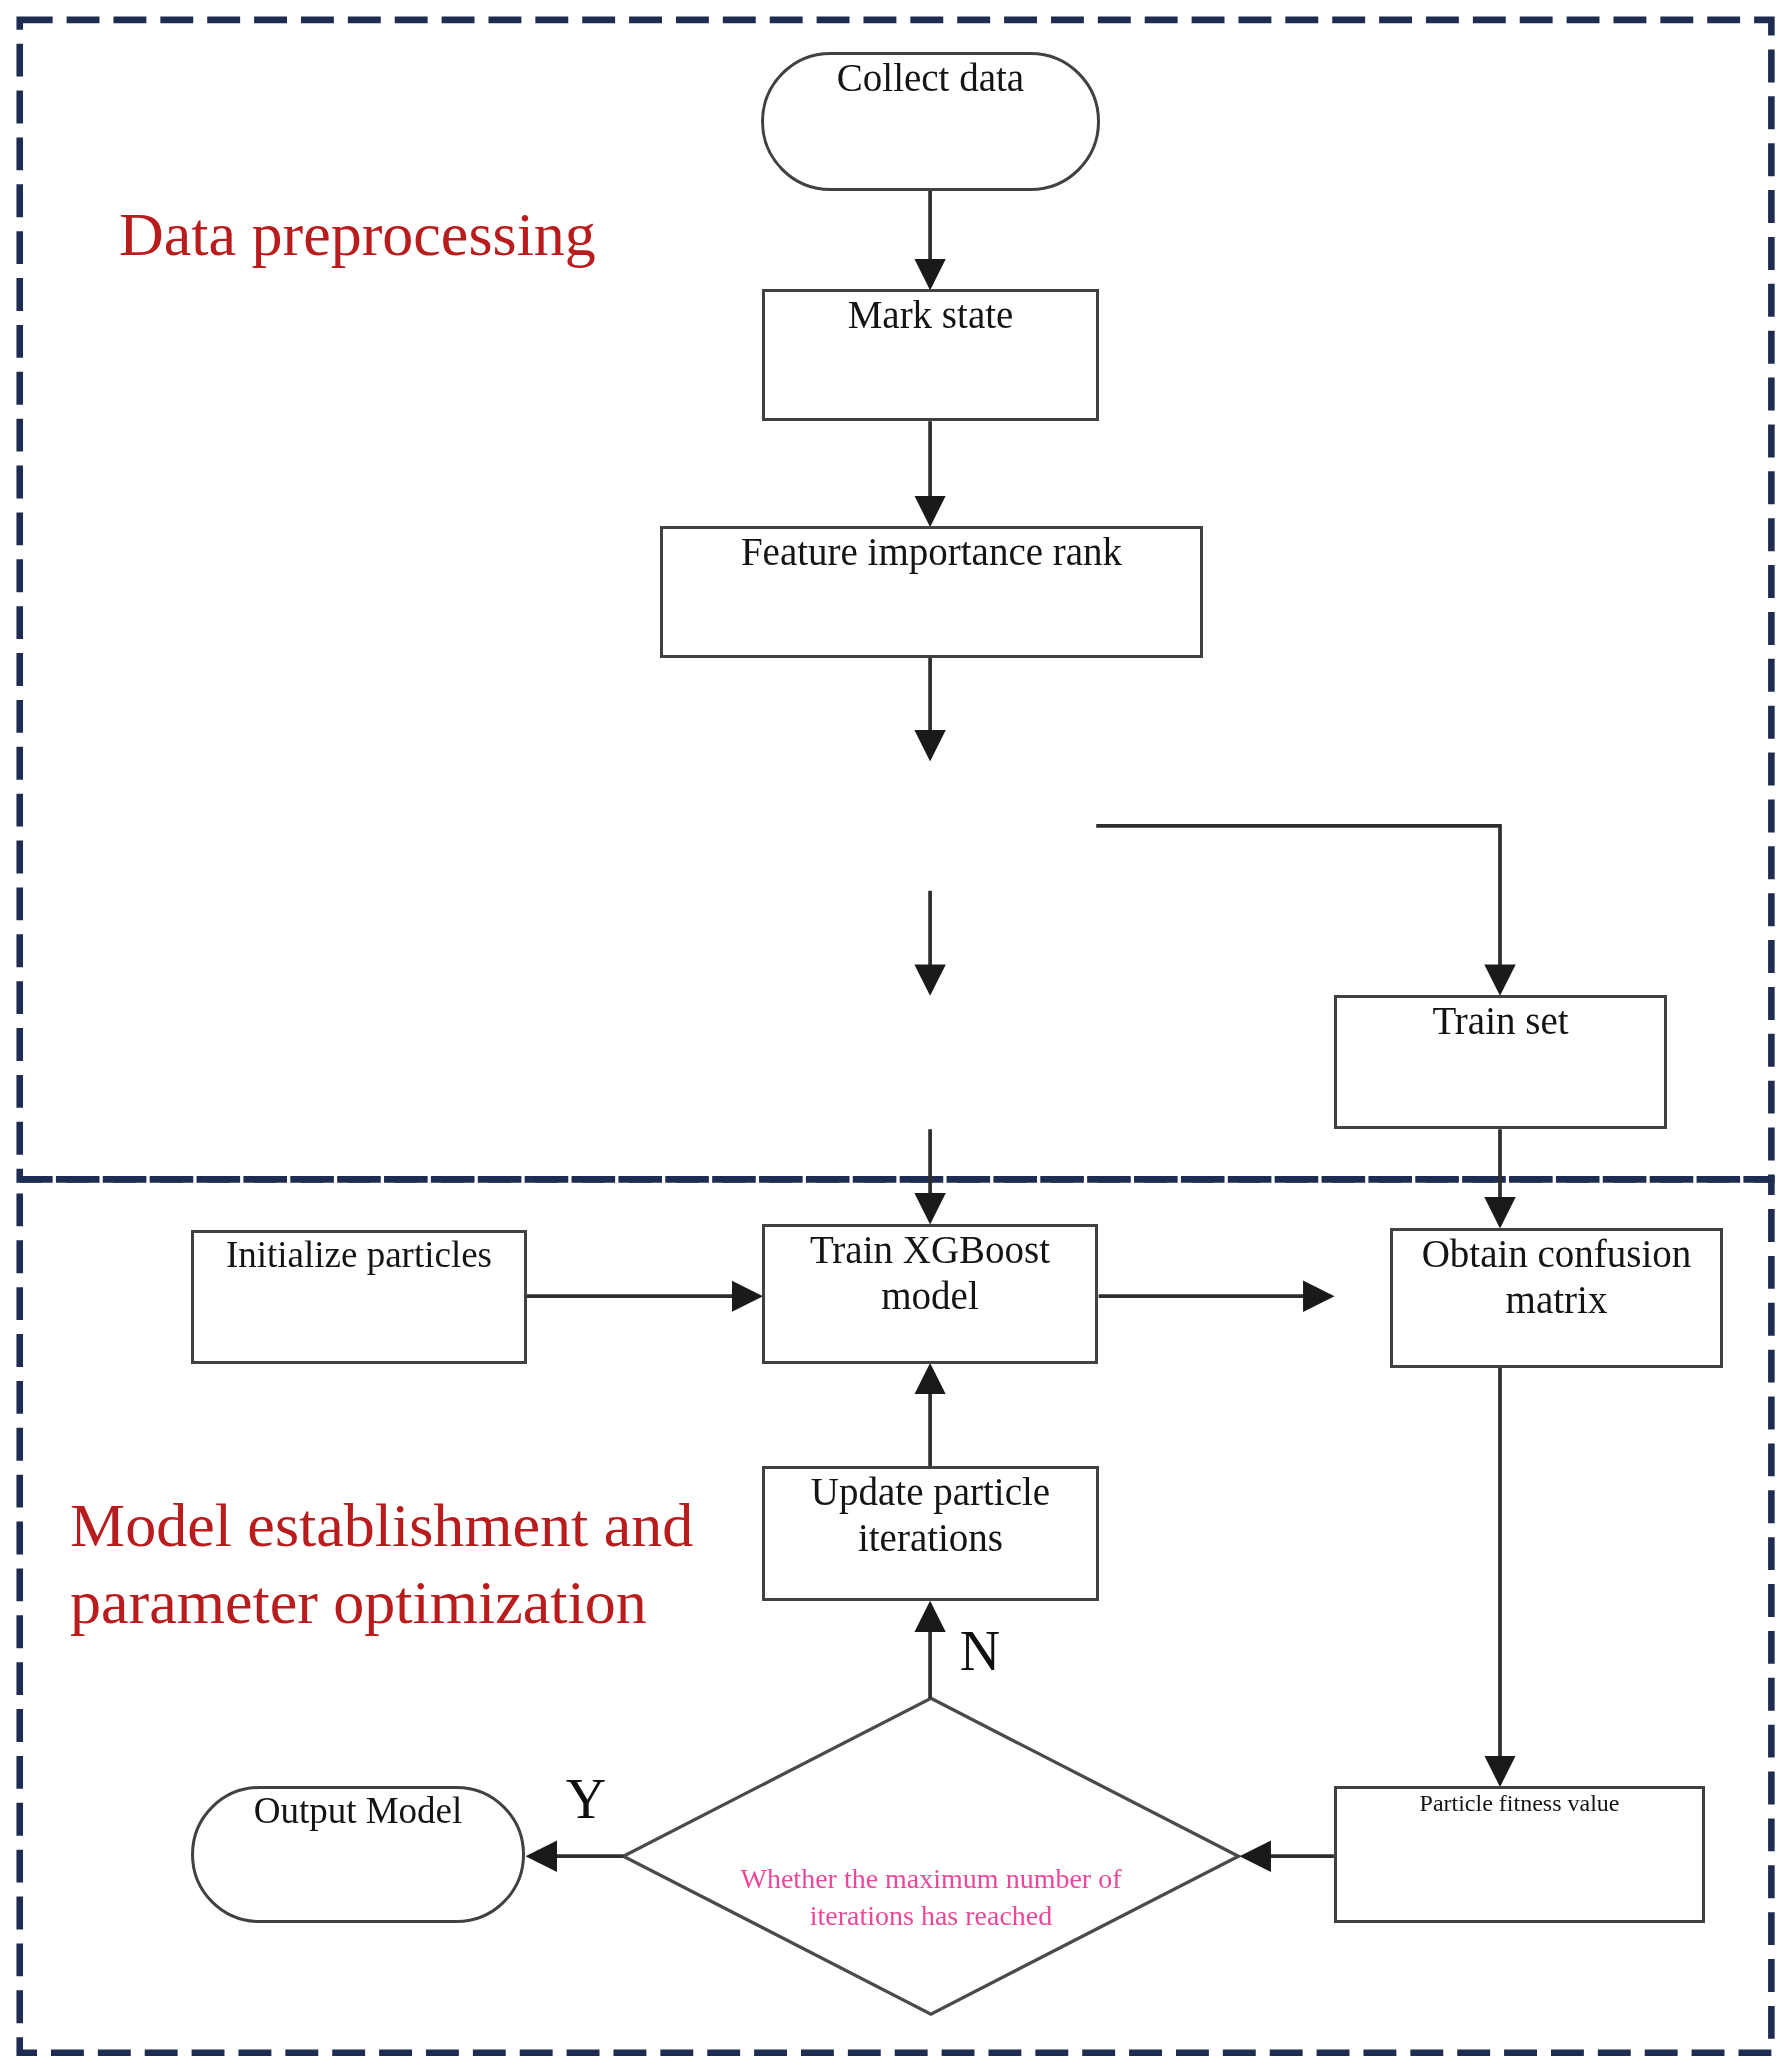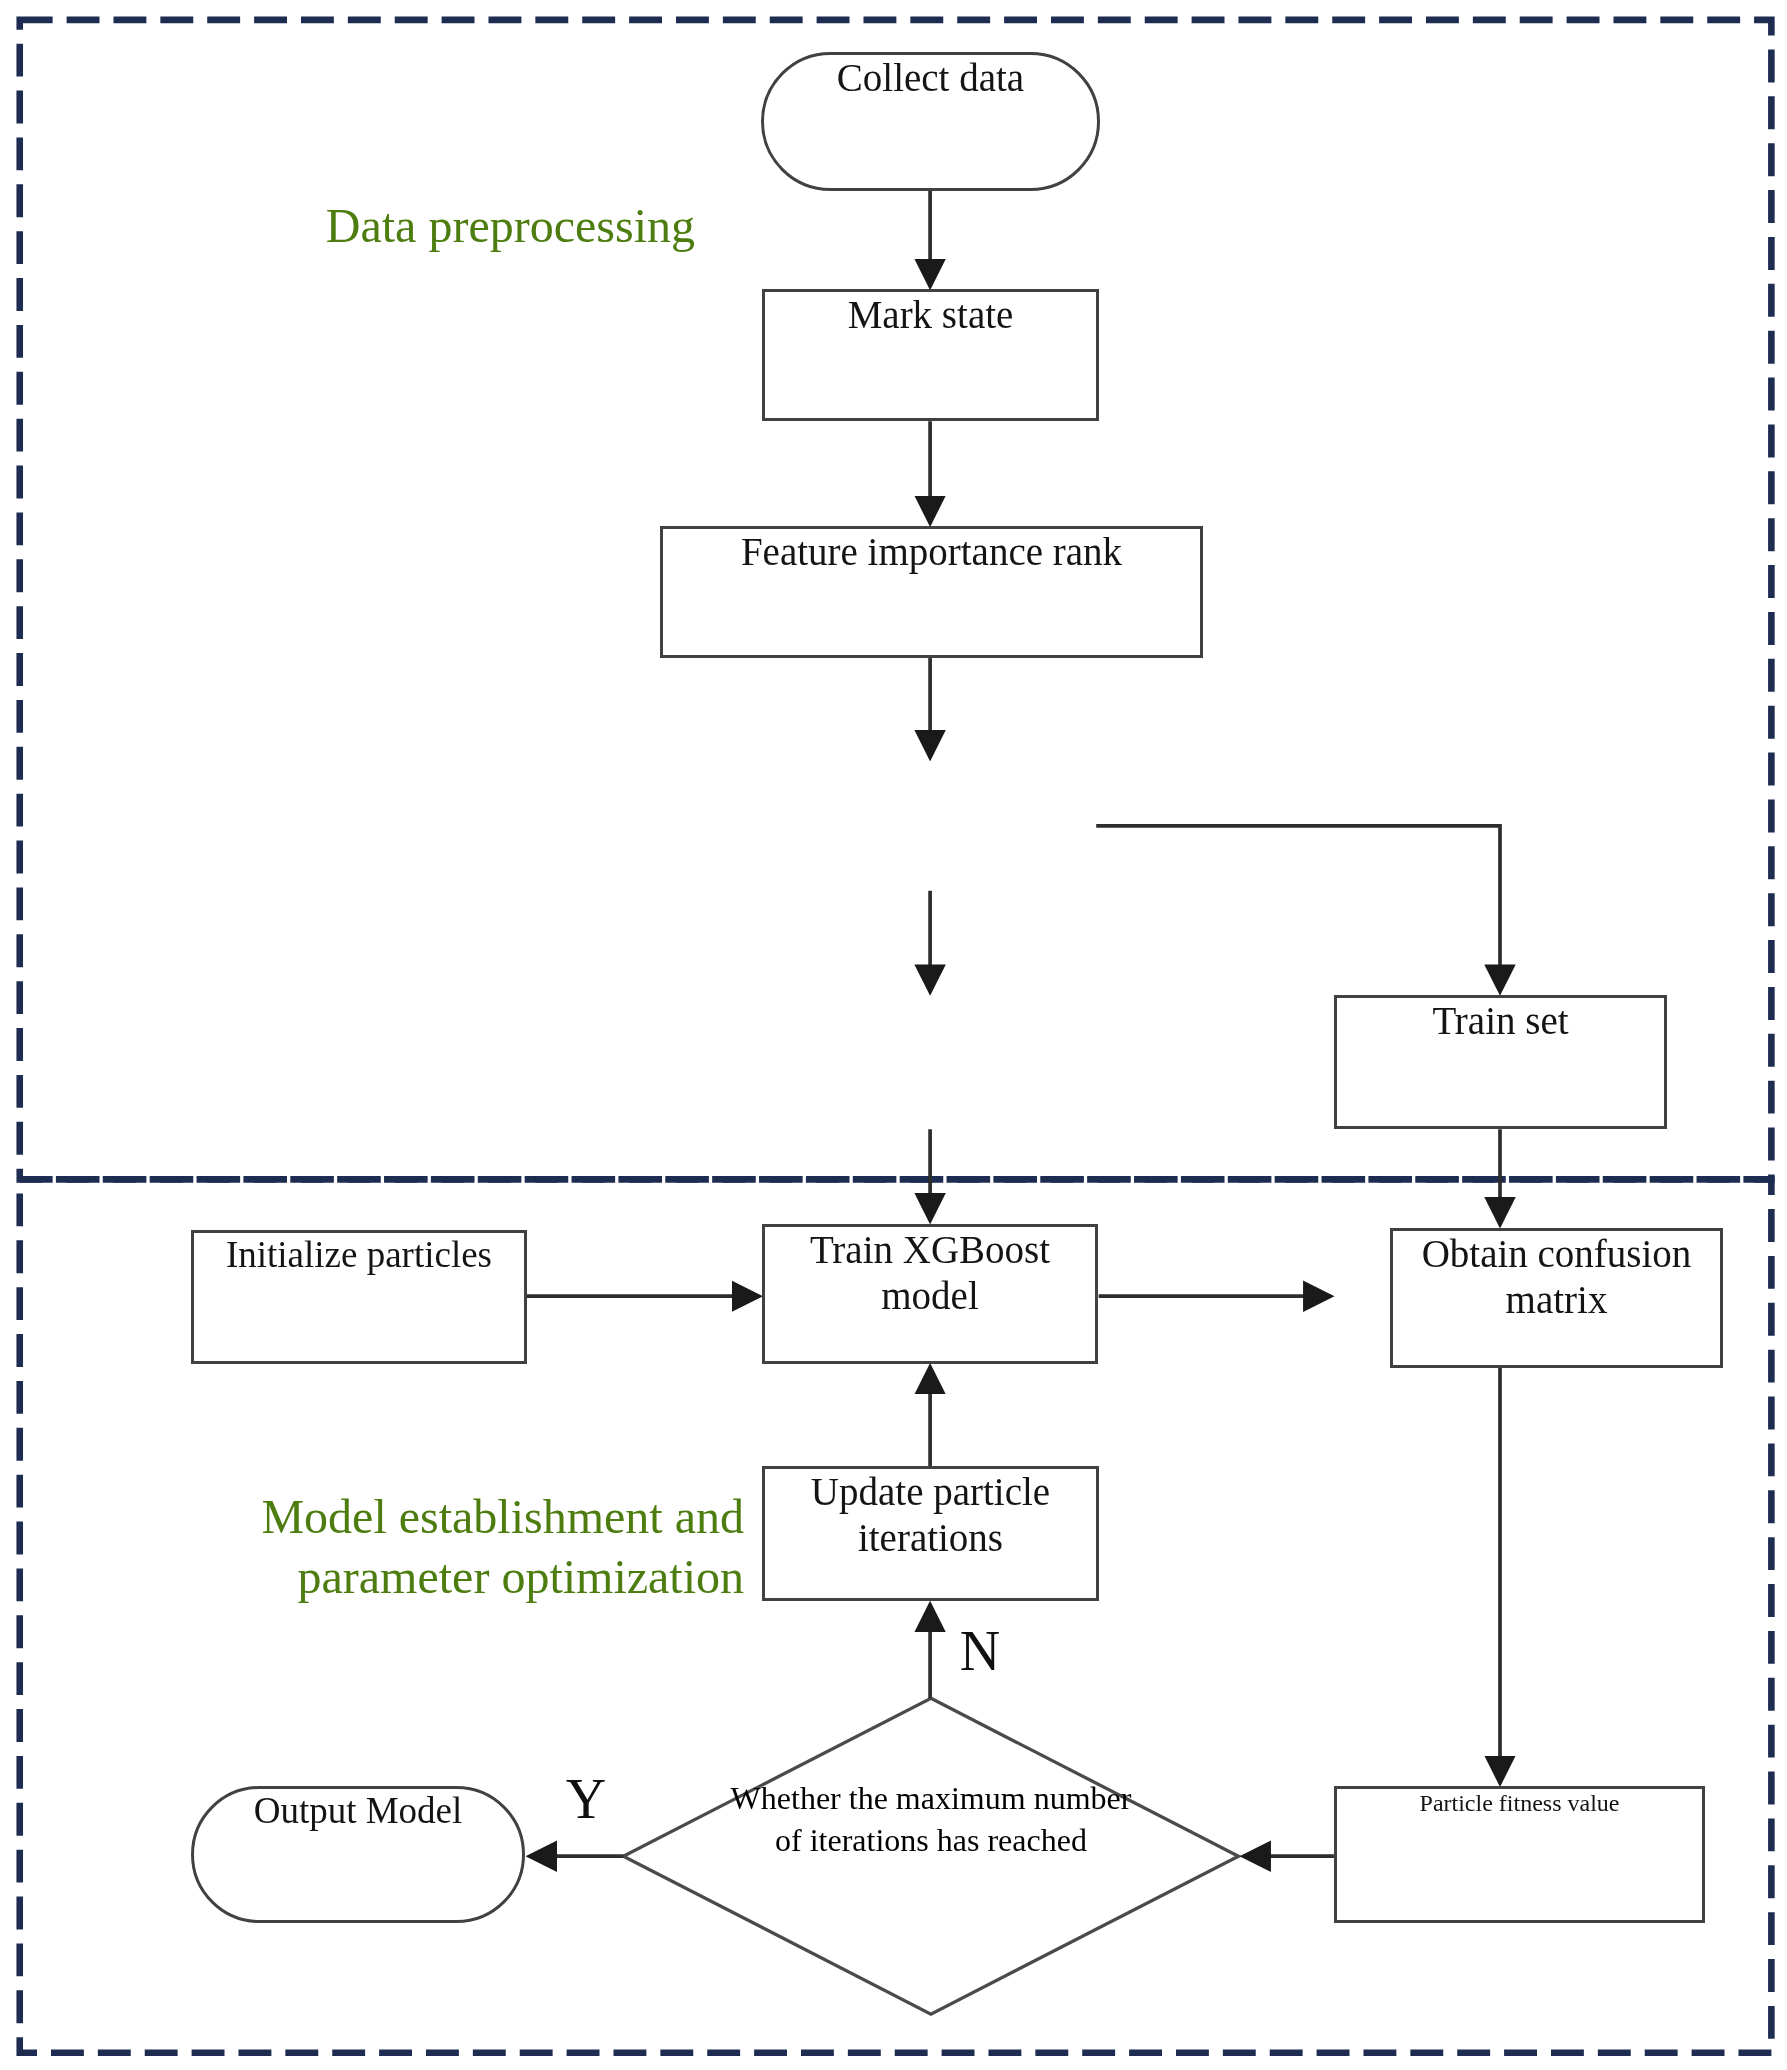--- a/index.html
+++ b/index.html
@@ -19,27 +19,27 @@
     background:#ffffff;border:3.3px solid #414141;
     font-size:39px;line-height:1.18;color:#141414;
     padding:0 3.3px;
   }
   .node .lbl{display:block;}
   .nowrap .lbl{white-space:nowrap;}
   .wrap2 .lbl{max-width:280px;}
   .stadium{border-radius:78px;}
   .diamond-text{
     position:absolute;z-index:2;
-    display:flex;align-items:flex-start;justify-content:center;
+    display:flex;align-items:flex-end;justify-content:center;
     text-align:center;background:transparent;border:none;
-    font-size:32px;line-height:1.3;color:#000000;
+    font-size:28px;line-height:1.3;color:#ec4899;
   }
   .sec-label{
     position:absolute;z-index:2;
-    text-align:right;font-size:48px;line-height:1.24;color:#4d7c0f;
+    text-align:left;font-size:62px;line-height:1.24;color:#b91c1c;
   }
   .edge-label{
     position:absolute;z-index:3;
     font-size:56px;color:#101010;
     width:66px;text-align:center;
   }
 </style>
 </head>
 <body>
 

